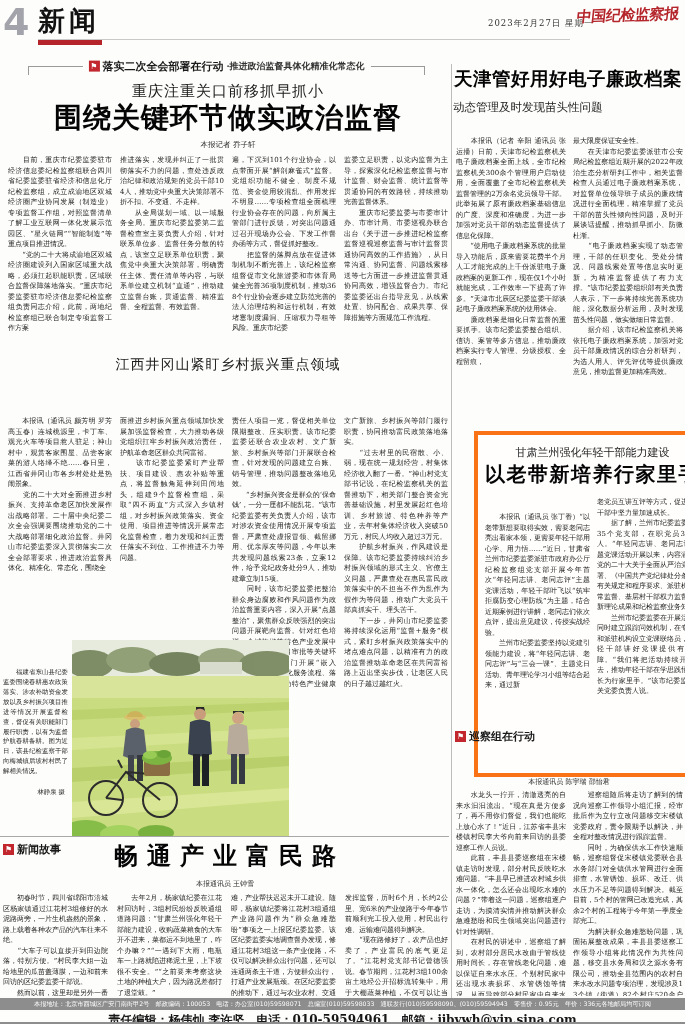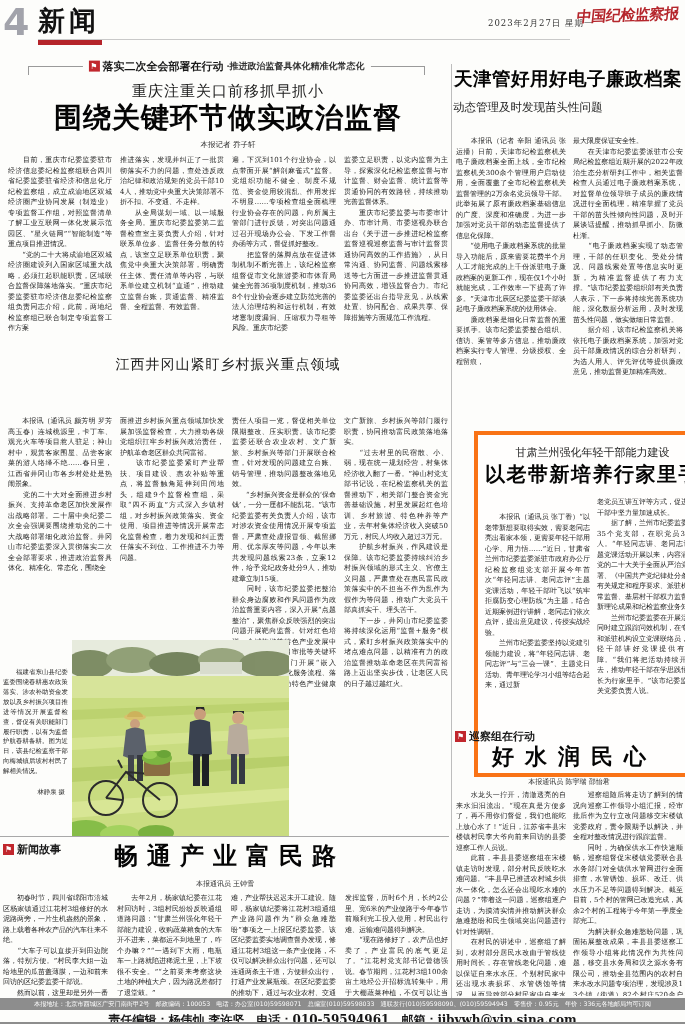--- a/index.html
+++ b/index.html
@@ -221,21 +221,20 @@
 　　兰州市纪委监委坚持以党建引领能力建设，将“年轻同志讲、老同志评”与“三会一课”、主题党日活动、青年理论学习小组等结合起来，通过新</div>
     <div class="col lz-c2">老党员互讲互评等方式，促进年轻干部中坚力量加速成长。
 　　据了解，兰州市纪委监委共设35个党支部，在职党员300多人。“年轻同志讲、老同志评”主题党课活动开展以来，内容涵盖了党的二十大关于全面从严治党的部署、《中国共产党纪律处分条例》有关规定和程序要求、派驻机构日常监督、基层村干部权力监督等最新理论成果和纪检监察业务知识。
 　　兰州市纪委监委在开展活动的同时建立跟踪问效机制，在专委室和派驻机构设立党课联络员，为年轻干部讲好党课提供有力保障。“我们将把活动持续开展下去，推动年轻干部在学思践悟中成长为行家里手。”该市纪委监委机关党委负责人说。</div>
   </div>
 
   <div class="abs xc-tag">
     <span class="tag-icon">⚑</span>
     <span class="tag-text">巡察组在行动</span>
   </div>
-  <div class="abs headline t-hs">好水润民心</div>
   <div class="abs byline b-hs">本报通讯员 陈宇瑞 邵怡君</div>
   <div class="abs col hs-c1">　　水龙头一拧开，清澈透亮的自来水汩汩流出。“现在真是方便多了，再不用你们督促，我们也能吃上放心水了！”近日，江苏省丰县宋楼镇村民李大爷向前来回访的县委巡察工作人员说。
 　　此前，丰县县委巡察组在宋楼镇走访时发现，部分村民反映吃水难问题。“丰县早已推进农村城乡供水一体化，怎么还会出现吃水难的问题？”带着这一问题，巡察组逐户走访，为摸清实情并推动解决群众急难愁盼和民生领域突出问题进行针对性调研。
 　　在村民的讲述中，巡察组了解到，农村部分居民水改由于管线使用时间长，存在管线老化问题，难以保证自来水水压。个别村民家中还出现水表损坏、水管锈蚀等情况，从而导致部分村民家中自来水未接通入户，给他们的日常生活造成不便。</div>
   <div class="abs col hs-c2">　　巡察组随后将走访了解到的情况向巡察工作领导小组汇报，经审批后作为立行立改问题移交宋楼镇党委政府，责令限期予以解决，并全程对整改情况进行跟踪监督。
 　　同时，为确保供水工作快速顺畅，巡察组督促宋楼镇党委联合县水务部门对全镇供水管网进行全面排查，水管锈蚀、损坏、改迁、供水压力不足等问题得到解决。截至目前，5个村的管网已改造完成，其余2个村的工程将于今年第一季度全部完工。
 　　为解决群众急难愁盼问题，巩固拓展整改成果，丰县县委巡察工作领导小组将此情况作为共性问题，移交县水务局和汉之源水务有限公司，推动全县范围内的农村自来水改水问题专项治理，发现涉及13个镇（街道）82个村庄520余户村民，目前已完成65个村庄320千米的管网改造。</div>
 
   <div class="abs st-tag">
     <span class="tag-icon">⚑</span>

